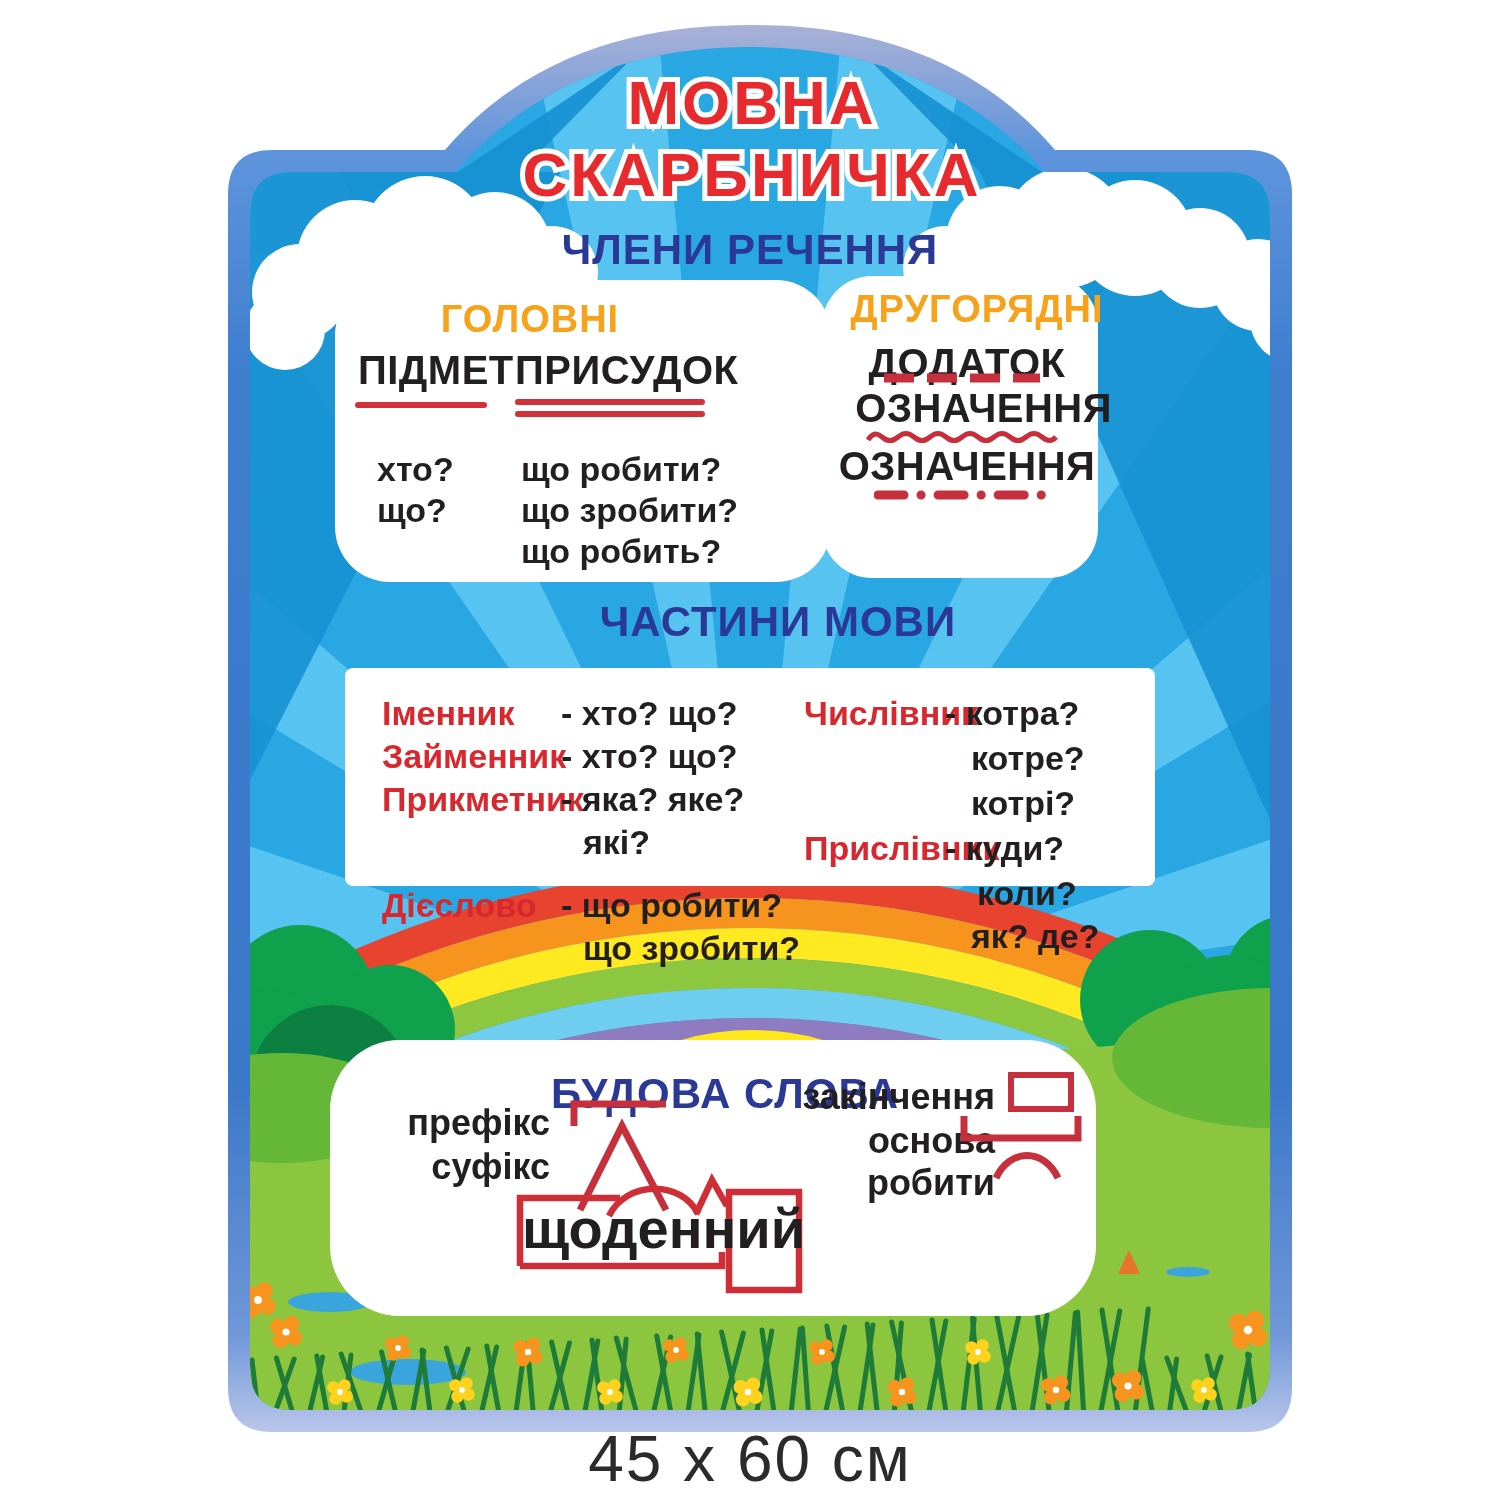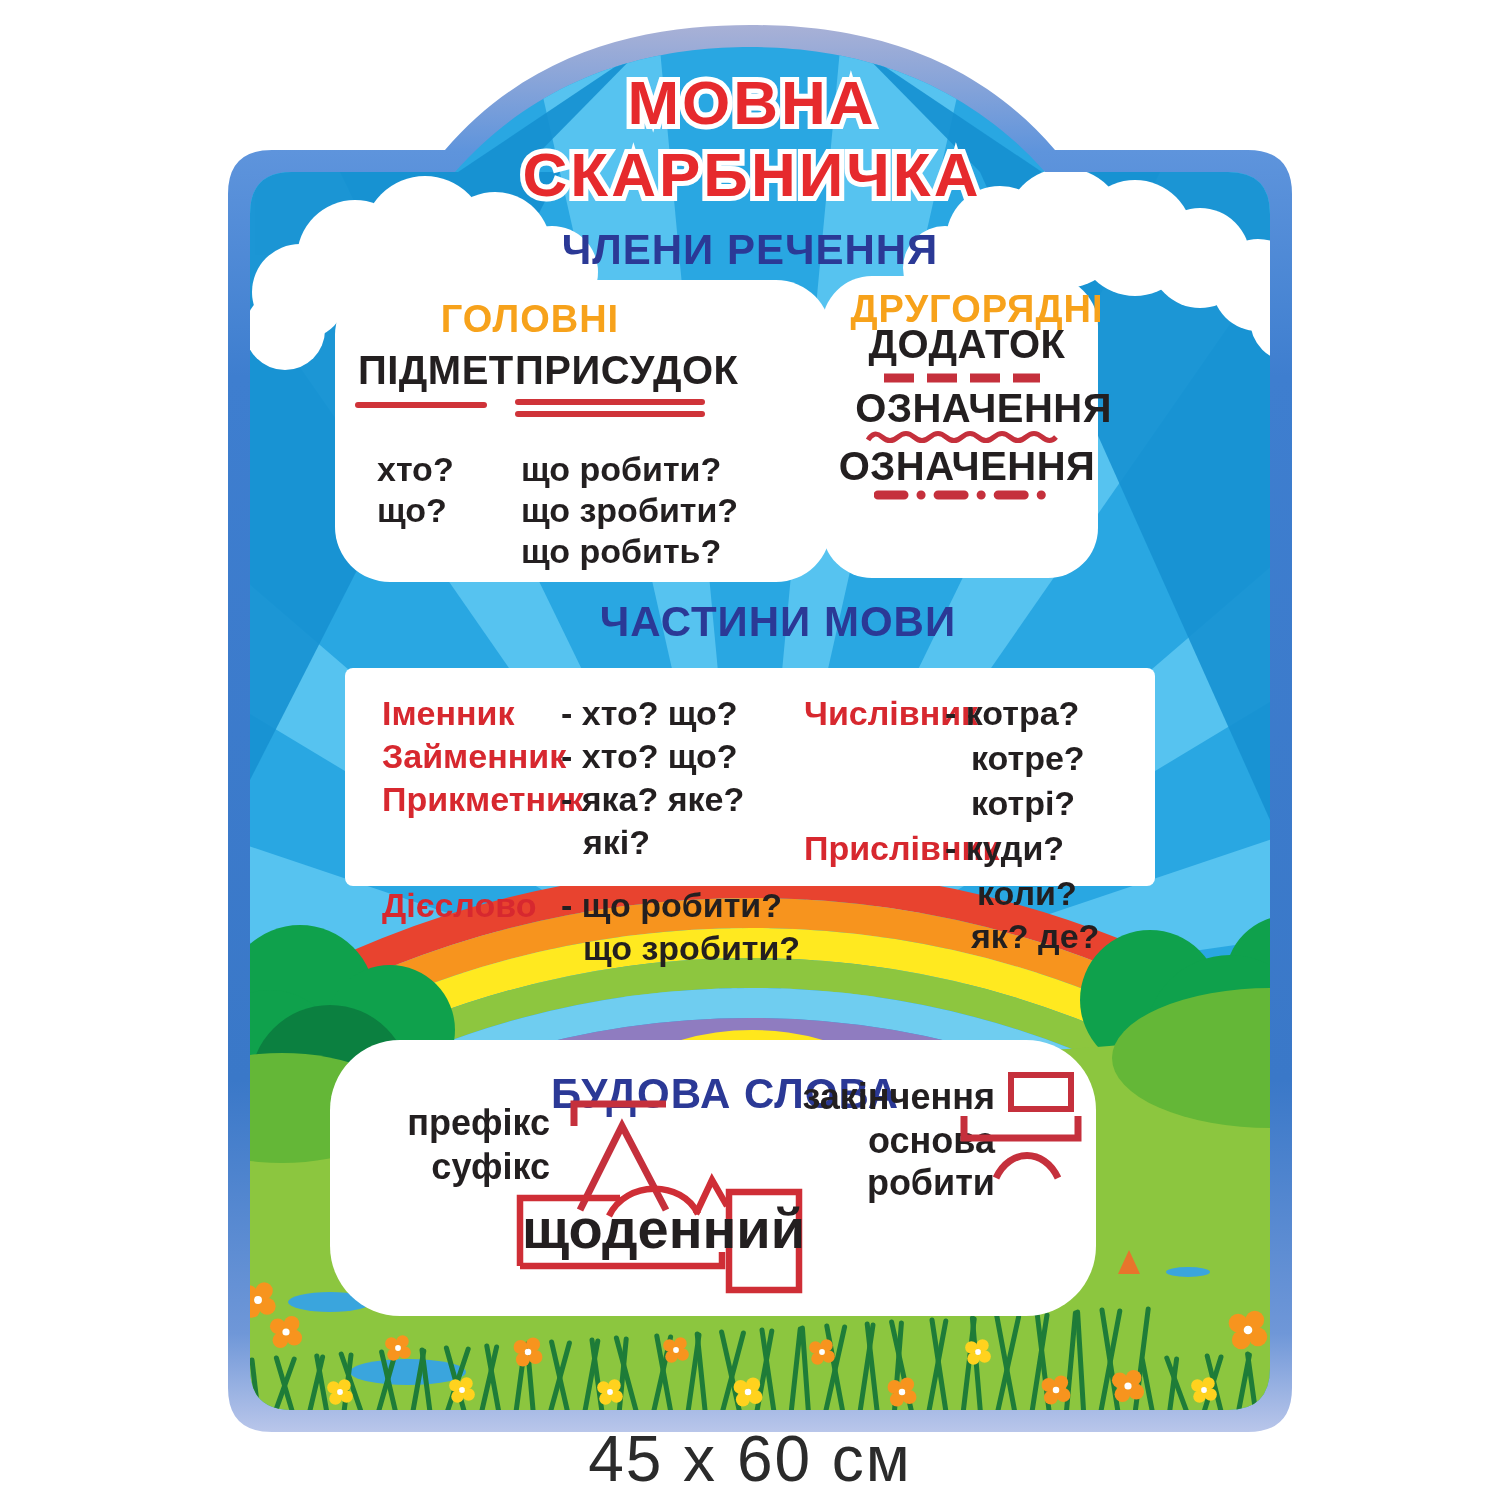--- a/index.html
+++ b/index.html
@@ -318,21 +318,21 @@
     <div class="abs nw q" style="left:42px;top:211px;">що?</div>
 
     <div class="abs nw q" style="left:186px;top:170px;">що робити?</div>
     <div class="abs nw q" style="left:186px;top:211px;">що зробити?</div>
     <div class="abs nw q" style="left:186px;top:252px;">що робить?</div>
   </div>
 
   <div class="panel" style="left:822px;top:276px;width:276px;height:302px;border-radius:50px;">
     <div class="abs nw h-sub" style="left:0;width:310px;text-align:center;top:12px;">ДРУГОРЯДНІ</div>
 
-    <div class="abs nw term" style="left:0;width:290px;text-align:center;top:46px;">ДОДАТОК</div>
+    <div class="abs nw term" style="left:0;width:290px;text-align:center;top:65px;">ДОДАТОК</div>
     <svg class="abs" style="left:60px;top:96px;" width="160" height="12">
       <line x1="2" y1="6" x2="158" y2="6" stroke="#c5303c" stroke-width="9" stroke-dasharray="30 13"></line>
     </svg>
 
     <div class="abs nw term" style="left:0;width:290px;text-align:right;top:110px;">ОЗНАЧЕННЯ</div>
     <svg class="abs" style="left:44px;top:152px;" width="192" height="18">
       <path d="M2,12 Q8,2 16,9 T32,9 T48,9 T64,9 T80,9 T96,9 T112,9 T128,9 T144,9 T160,9 T176,9 T190,9" fill="none" stroke="#c5303c" stroke-width="5"></path>
     </svg>
 
     <div class="abs nw term" style="left:0;width:290px;text-align:center;top:168px;">ОЗНАЧЕННЯ</div>

